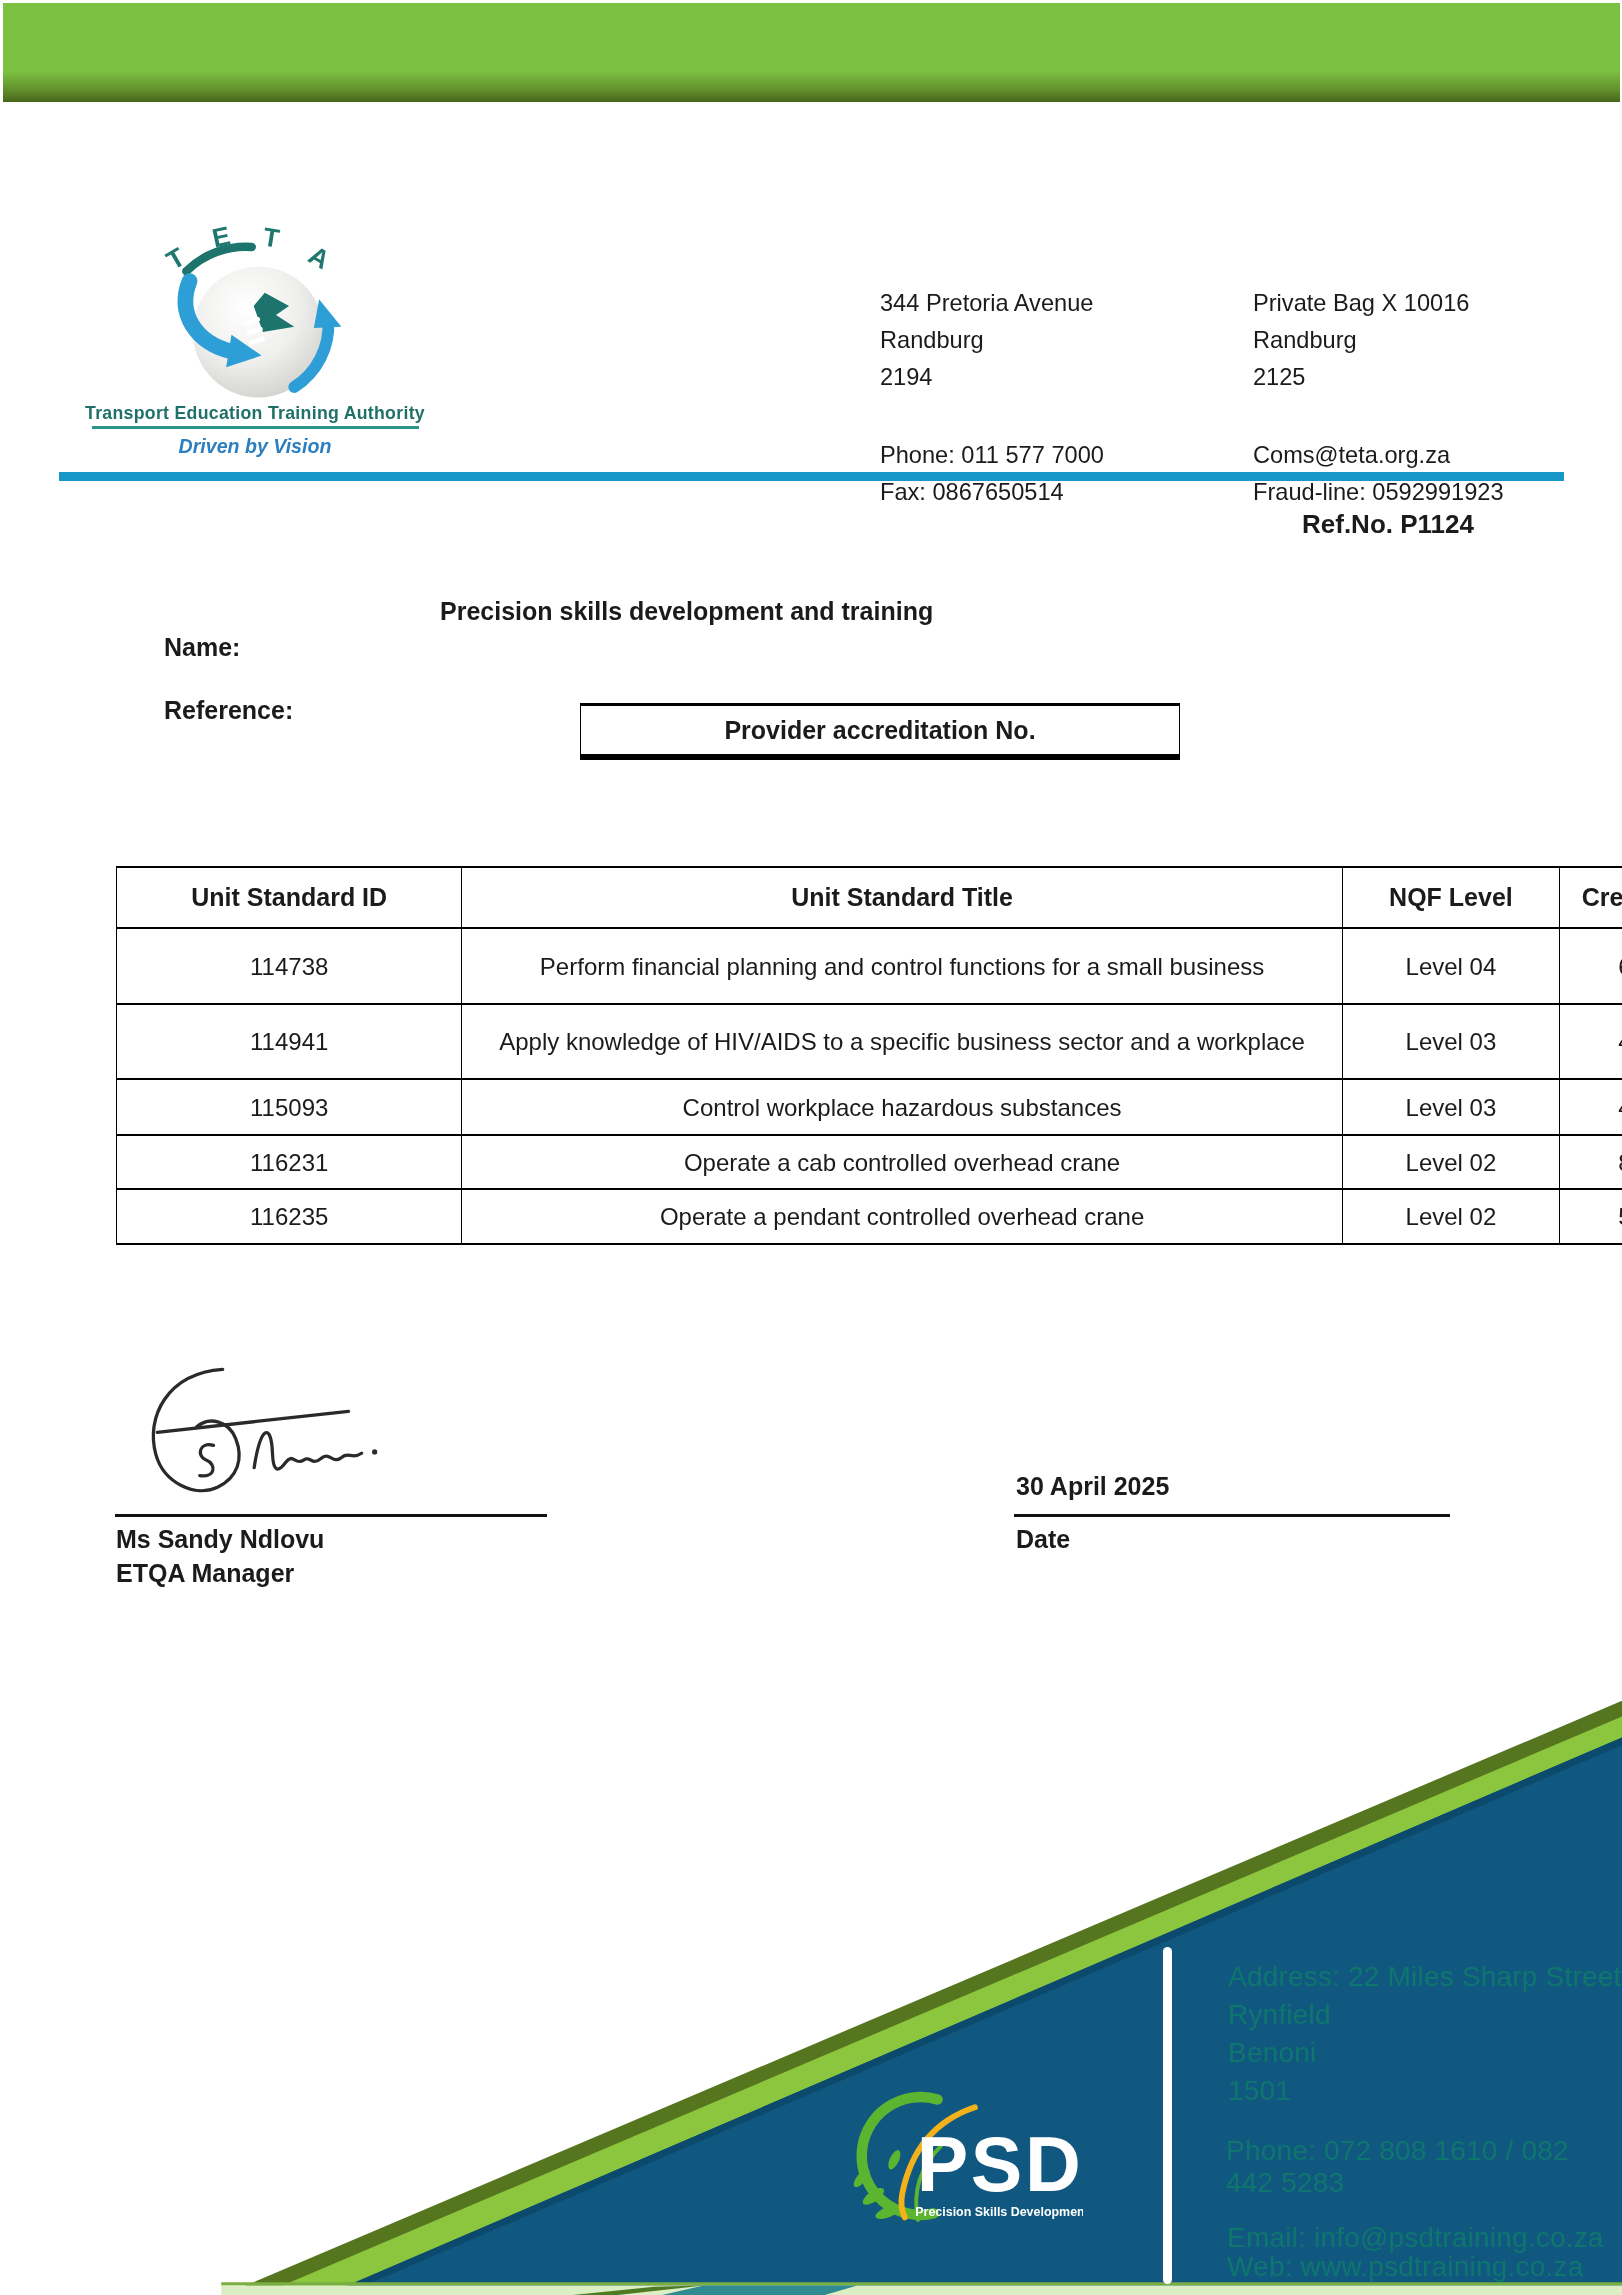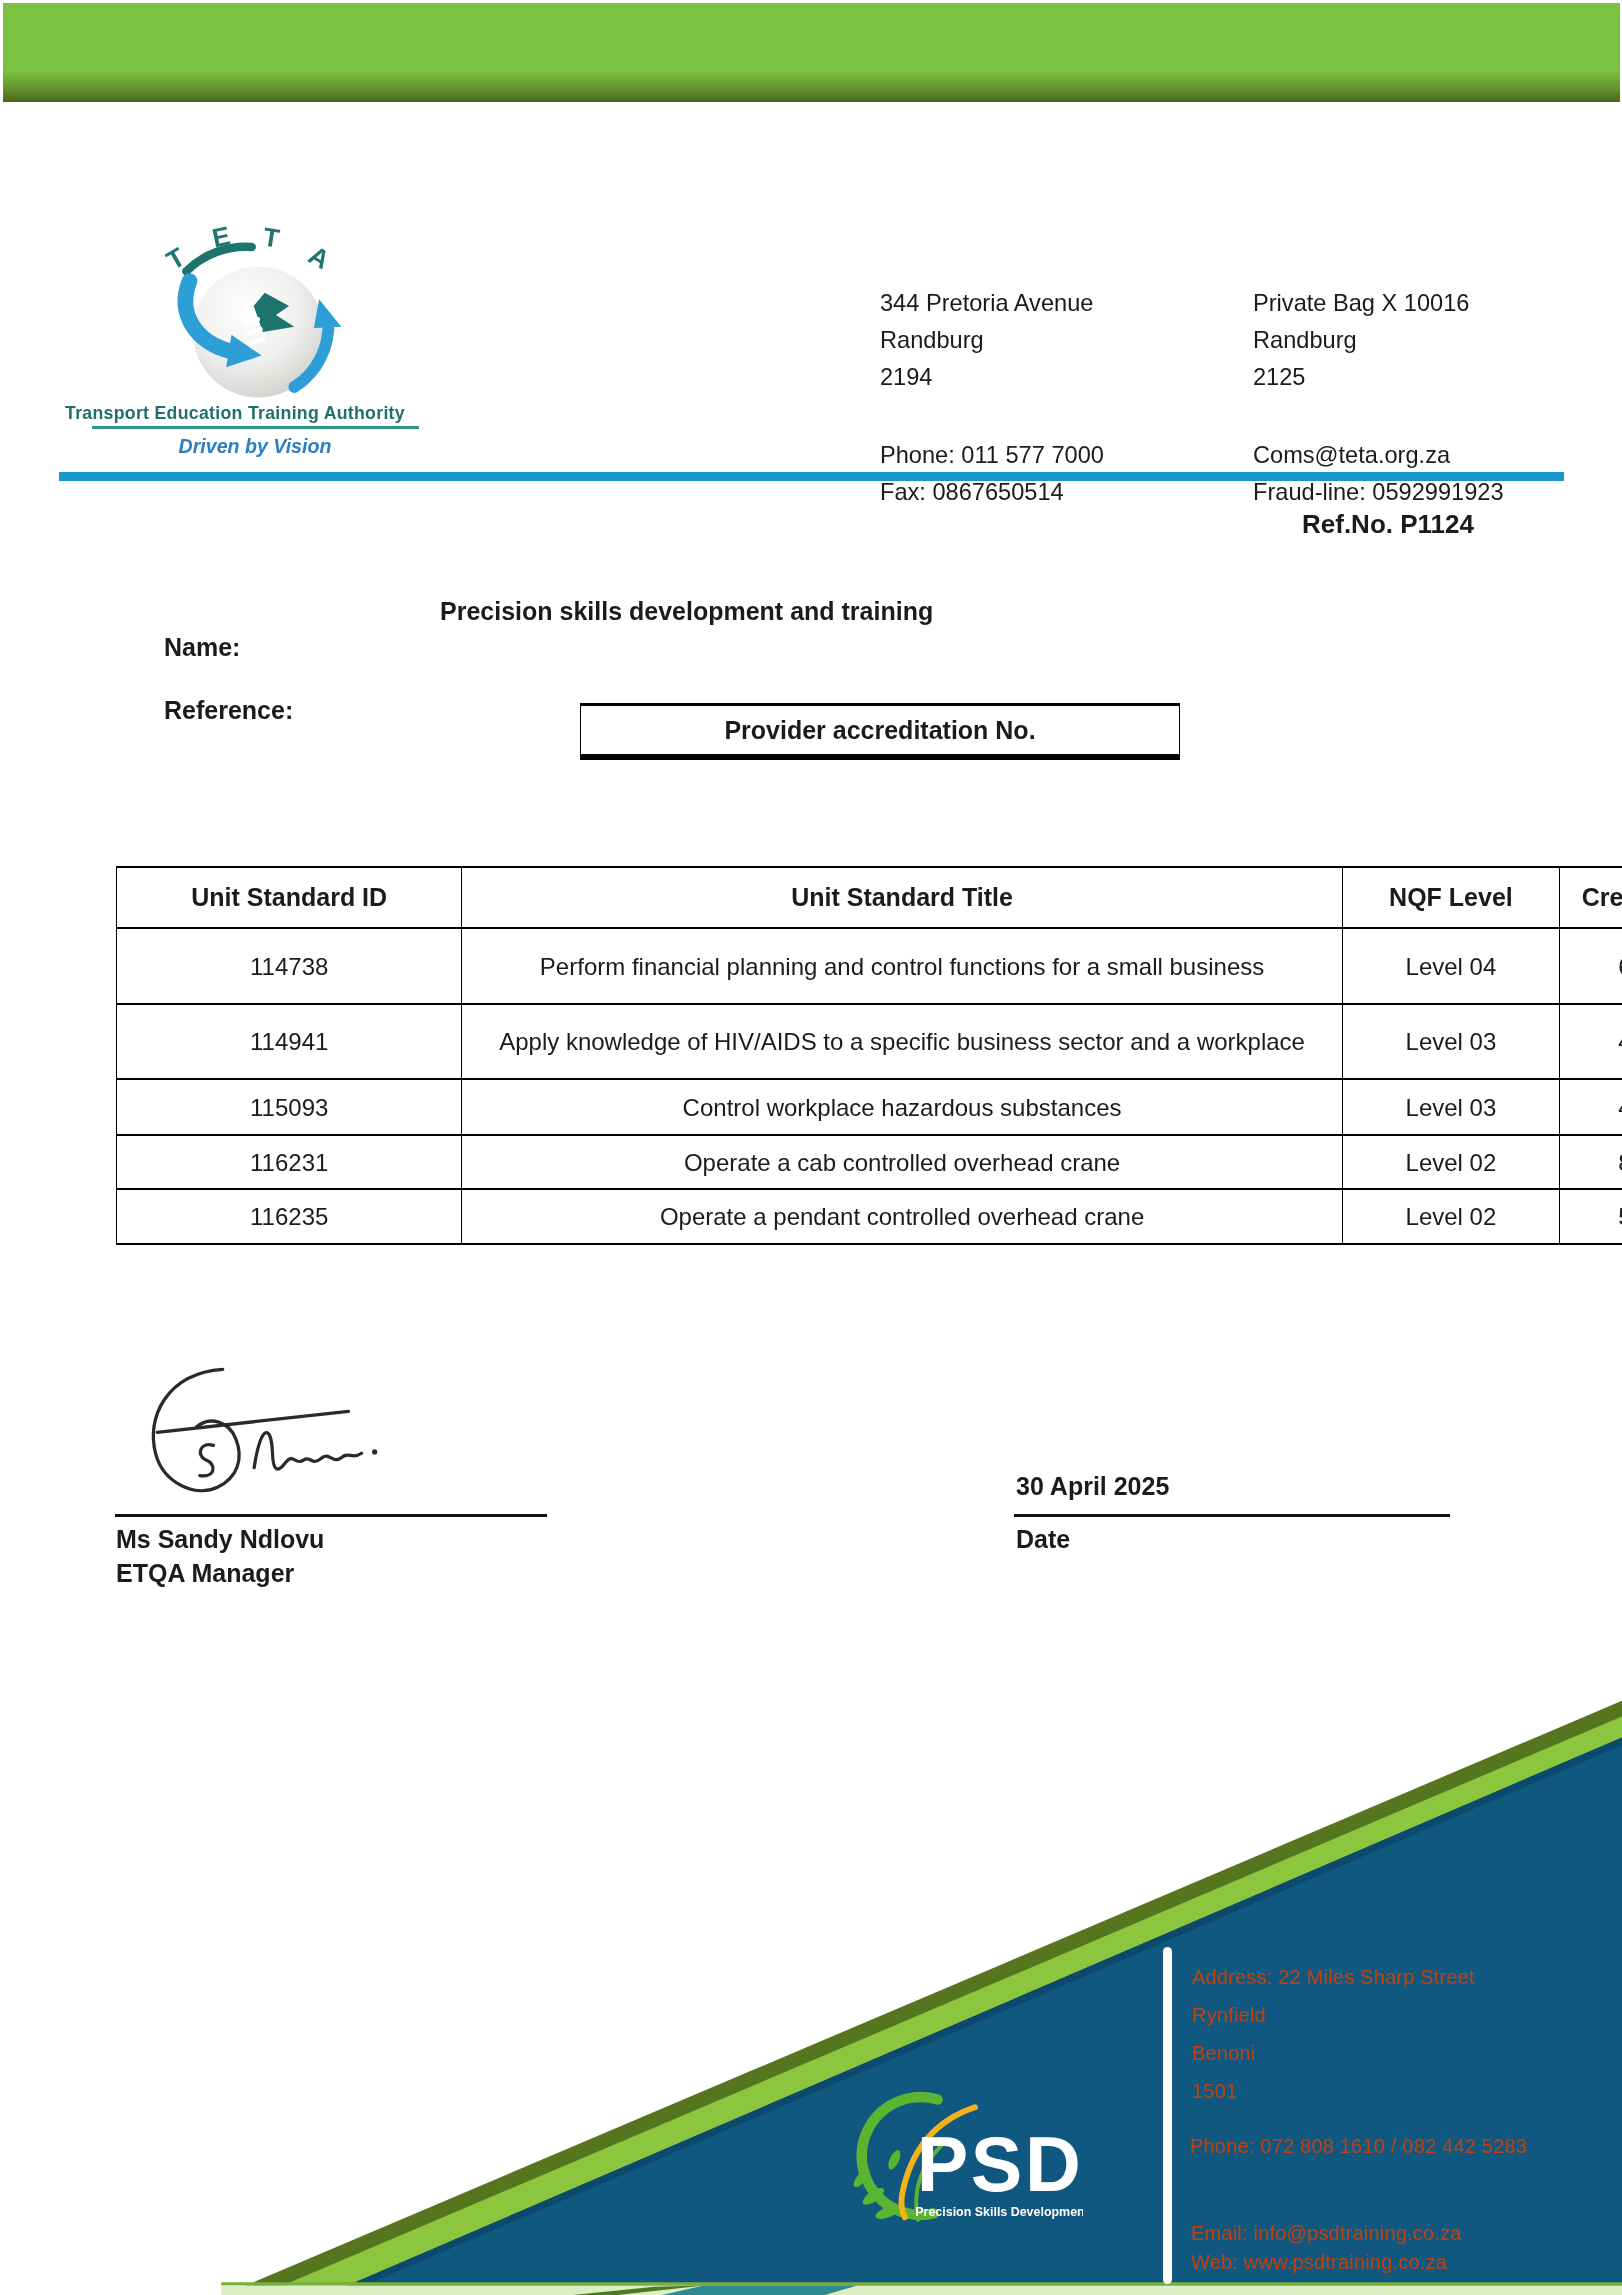--- a/index.html
+++ b/index.html
@@ -10,21 +10,21 @@
   .abs{position:absolute;}
 
   
   .top-band{
     left:2.6px;top:2.6px;right:2.6px;height:99px;
     background:linear-gradient(180deg,#7CC242 0%,#7CC242 68%,#628F2B 88%,#47651B 100%);
   }
 
   
   .teta-logo-svg{left:98px;top:222px;width:314px;height:190px;}
-  .teta-org{left:65px;top:403px;width:380px;text-align:left;font-size:17.7px;font-weight:700;color:#20706A;letter-spacing:0.3px;}
+  .teta-org{left:65px;top:403px;width:380px;text-align:center;font-size:17.7px;font-weight:700;color:#20706A;letter-spacing:0.3px;}
   .teta-rule{left:92px;top:426px;width:327px;height:3.3px;background:#2F9489;}
   .teta-slogan{left:65px;top:435px;width:380px;text-align:center;font-size:19.6px;font-weight:700;font-style:italic;color:#2B7FC0;}
 
   .addr-col{font-size:23.6px;line-height:37px;font-weight:400;color:#1b1b1b;margin-top:33px;}
   .addr-col .contact{margin-top:41px;}
   .addr1{left:880px;top:252px;width:366px;}
   .addr2{left:1253px;top:252px;width:366px;}
 
   .divider{left:59px;top:472px;width:1505px;height:8.5px;background:#1898C9;}
 
@@ -60,21 +60,21 @@
   .sig-svg{left:131px;top:1355px;width:393px;height:154px;}
   .sig-line{left:115px;top:1514px;width:432px;height:2.6px;background:#111;}
   .date-line{left:1014px;top:1514px;width:436px;height:2.6px;background:#111;}
   .sig-name{left:116px;top:1525px;font-size:25px;font-weight:700;}
   .sig-role{left:116px;top:1559px;font-size:25px;font-weight:700;}
   .date-value{left:1016px;top:1472px;font-size:25px;font-weight:700;}
   .date-label{left:1016px;top:1525px;font-size:25px;font-weight:700;}
 
   .footer-svg{left:0;top:1699px;width:1623px;height:597px;}
   .f-bar{left:1163px;top:1947px;width:9.2px;height:337px;background:#fff;border-radius:4.6px;}
-  .f-text{color:#c2410c;font-size:20px;font-weight:400;letter-spacing:0.2px;}
+  .f-text{color:#0f766e;font-size:28px;font-weight:400;letter-spacing:0.2px;margin-left:36px;}
   .f-addr{left:1192px;top:1958px;line-height:38px;}
   .f-phone{left:1190px;top:2135px;}
   .f-email{left:1191px;top:2222px;}
   .f-web{left:1191px;top:2251px;}
   .psd-svg{left:821px;top:2081px;width:262px;height:164px;}
 </style>
 </head>
 <body>
 
 <div class="page">

